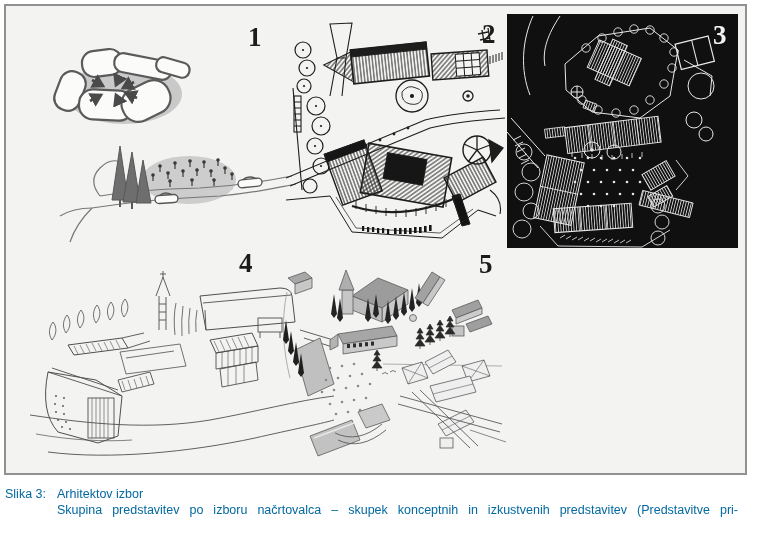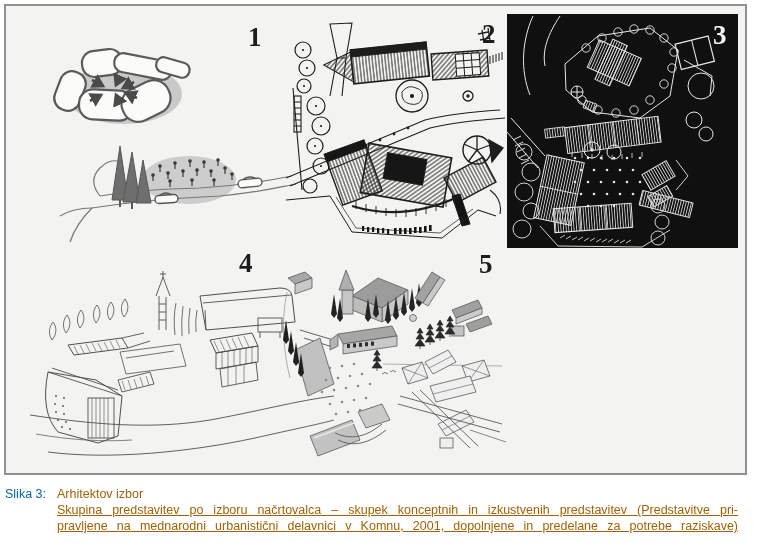--- a/index.html
+++ b/index.html
@@ -18,24 +18,24 @@
     font-family:"Liberation Serif", serif;
     font-weight:700;font-size:27px;line-height:27px;color:#1c1c1c;
   }
   .fig-num.inv{color:#f2f2f2;}
   .cap-label{
     position:absolute;left:5px;top:486px;
     font-size:12.5px;line-height:16px;color:#0369a1;white-space:nowrap;
   }
   .cap-body{
     position:absolute;left:57px;top:486px;width:681px;
-    font-size:12.5px;line-height:16px;color:#a16207;
+    font-size:12.5px;line-height:16px;color:#0369a1;
   }
   .cap-title{display:block;}
-  .cap-line{display:block;text-align:justify;text-align-last:justify;text-decoration:underline;}
+  .cap-line{display:block;text-align:justify;text-align-last:justify;}
 </style>
 </head>
 <body>
 
 <div class="figure-box"></div>
 
 <svg class="sk" style="left:40px;top:40px" width="260" height="210" viewBox="40 40 260 210">
   <defs>
     <marker id="ah" markerWidth="6" markerHeight="6" refX="4" refY="3" orient="auto">
       <path d="M0,0 L5,3 L0,6 Z" fill="#4a4a4a"></path>
@@ -528,14 +528,13 @@
 <div class="fig-num" style="left:248px;top:24px">1</div>
 <div class="fig-num" style="left:482px;top:21px">2</div>
 <div class="fig-num inv" style="left:713px;top:22px">3</div>
 <div class="fig-num" style="left:239px;top:250px">4</div>
 <div class="fig-num" style="left:479px;top:251px">5</div>
 
 <span class="cap-label">Slika 3:</span>
 <div class="cap-body">
   <span class="cap-title">Arhitektov izbor</span>
   <span class="cap-line">Skupina predstavitev po izboru načrtovalca – skupek konceptnih in izkustvenih predstavitev (Predstavitve pri-</span>
-  <span class="cap-line">pravljene na mednarodni urbanistični delavnici v Komnu, 2001, dopolnjene in predelane za potrebe raziskave)</span>
 </div>
 
 </body></html>

